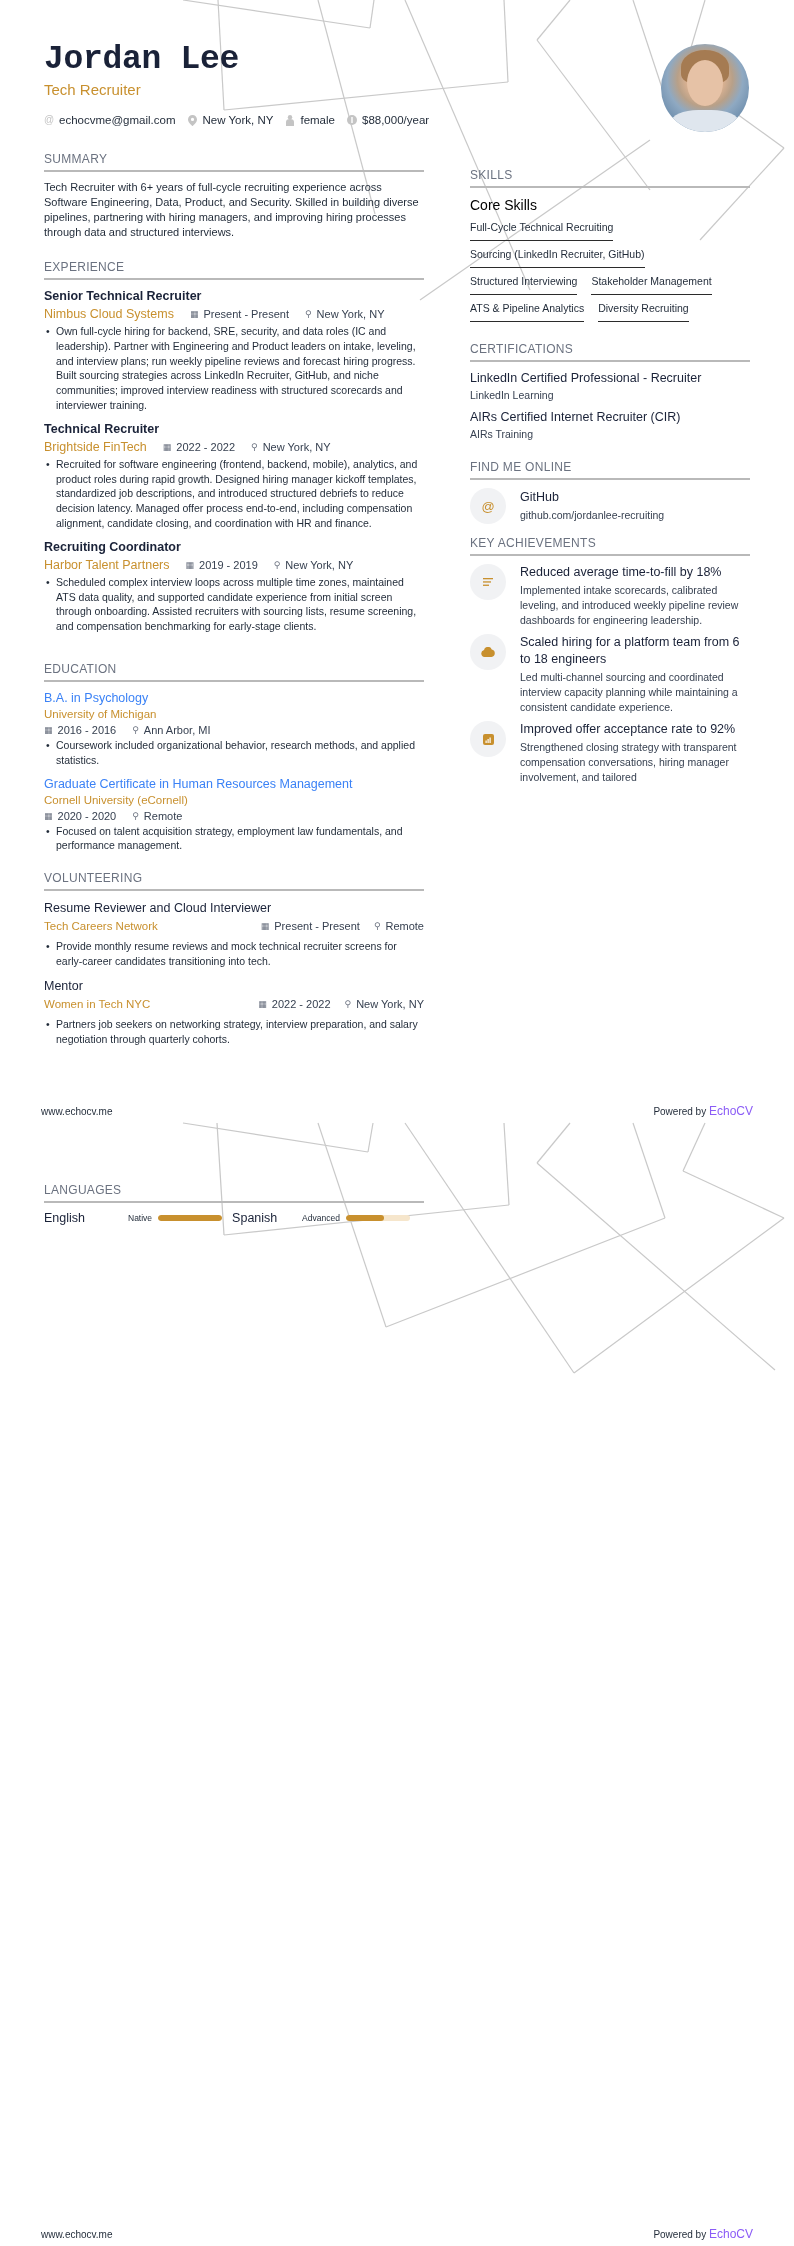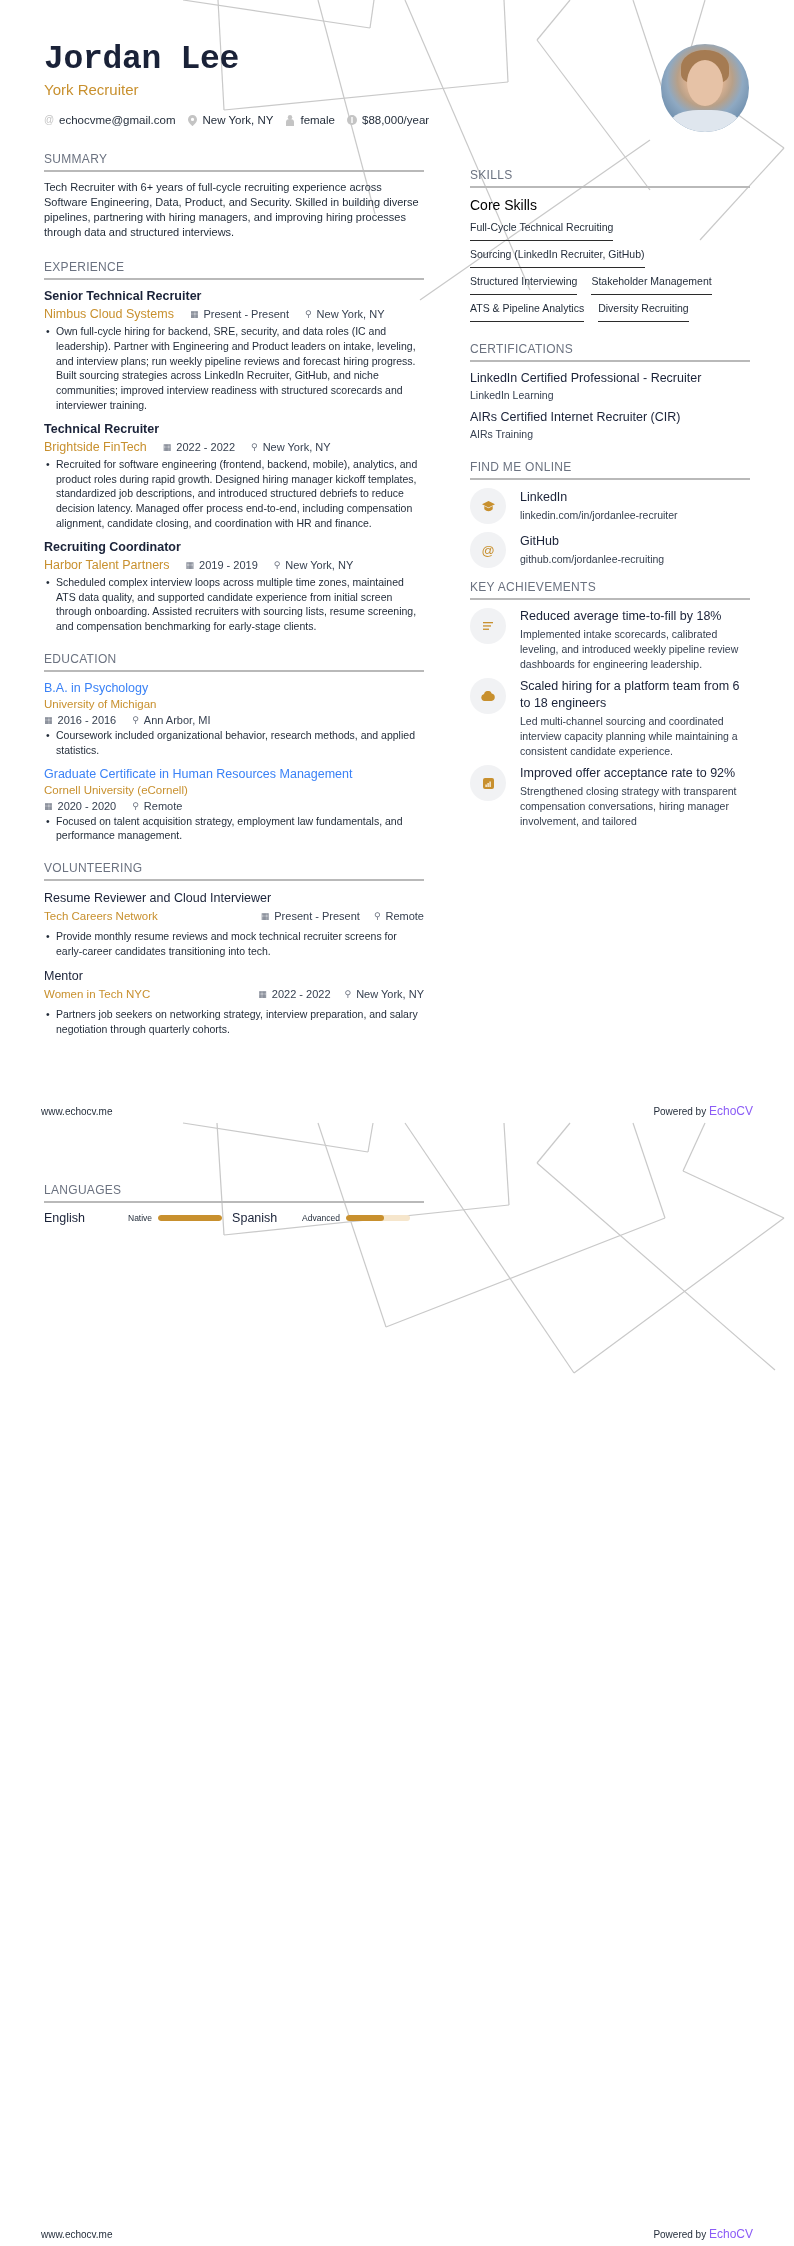--- a/index.html
+++ b/index.html
@@ -112,21 +112,21 @@
   <line x1="570" y1="1123" x2="537" y2="1163"></line>
   <line x1="537" y1="1163" x2="775" y2="1370"></line>
   <line x1="705" y1="1123" x2="683" y2="1171"></line>
   <line x1="683" y1="1171" x2="784" y2="1218"></line>
 </svg>
 
 <div class="page" style="top:0; height:1123px;">
 
   <div class="header">
     <div class="name">Jordan Lee</div>
-    <div class="title">York Recruiter</div>
+    <div class="title">Tech Recruiter</div>
     <div class="contact">
       <span class="contact-item">
         <span class="contact-icon">@</span>
         <span>echocvme@gmail.com</span>
       </span>
       <span class="contact-item">
         <span class="contact-icon">
           <svg width="9" height="11" viewBox="0 0 9 11">
               <path d="M4.5 0C2 0 0 2 0 4.4 0 7.6 4.5 11 4.5 11S9 7.6 9 4.4C9 2 7 0 4.5 0zm0 6a1.6 1.6 0 110-3.2 1.6 1.6 0 010 3.2z" fill="#c4c4c4"></path>
             </svg>
@@ -212,21 +212,21 @@
             </span>
           <span class="meta">
               <span class="meta-icon">⚲</span>
               <span>New York, NY</span>
             </span>
         </div>
         <div class="bullet">Scheduled complex interview loops across multiple time zones, maintained ATS data quality, and supported candidate experience from initial screen through onboarding. Assisted recruiters with sourcing lists, resume screening, and compensation benchmarking for early-stage clients.</div>
       </div>
     </section>
 
-    <section style="margin-top:18px;">
+    <section style="margin-top:28px;">
       <div class="section-title">EDUCATION</div>
 
       <div class="edu">
         <div class="edu-degree">B.A. in Psychology</div>
         <div class="edu-school">University of Michigan</div>
         <div class="edu-meta">
           <span class="meta">
               <span class="meta-icon">▦</span>
               <span>2016 - 2016</span>
             </span>
@@ -321,32 +321,20 @@
         <div class="cert-org">LinkedIn Learning</div>
       </div>
       <div class="cert">
         <div class="cert-name">AIRs Certified Internet Recruiter (CIR)</div>
         <div class="cert-org">AIRs Training</div>
       </div>
     </section>
 
     <section style="margin-top:18px;">
       <div class="section-title">FIND ME ONLINE</div>
-      <div class="online">
-        <span class="circle-icon">
-          <svg width="13" height="11" viewBox="0 0 13 11">
-              <path d="M6.5 0L0 3.3l6.5 3.3L13 3.3z" fill="#c8902e"></path>
-              <path d="M2.3 5v3.2c1.2 1.3 2.7 2 4.2 2s3-.7 4.2-2V5L6.5 7.2z" fill="#c8902e"></path>
-            </svg>
-        </span>
-        <div>
-          <div class="online-label">LinkedIn</div>
-          <div class="online-url">linkedin.com/in/jordanlee-recruiter</div>
-        </div>
-      </div>
       <div class="online">
         <span class="circle-icon">@</span>
         <div>
           <div class="online-label">GitHub</div>
           <div class="online-url">github.com/jordanlee-recruiting</div>
         </div>
       </div>
     </section>
 
     <section style="margin-top:12px;">

